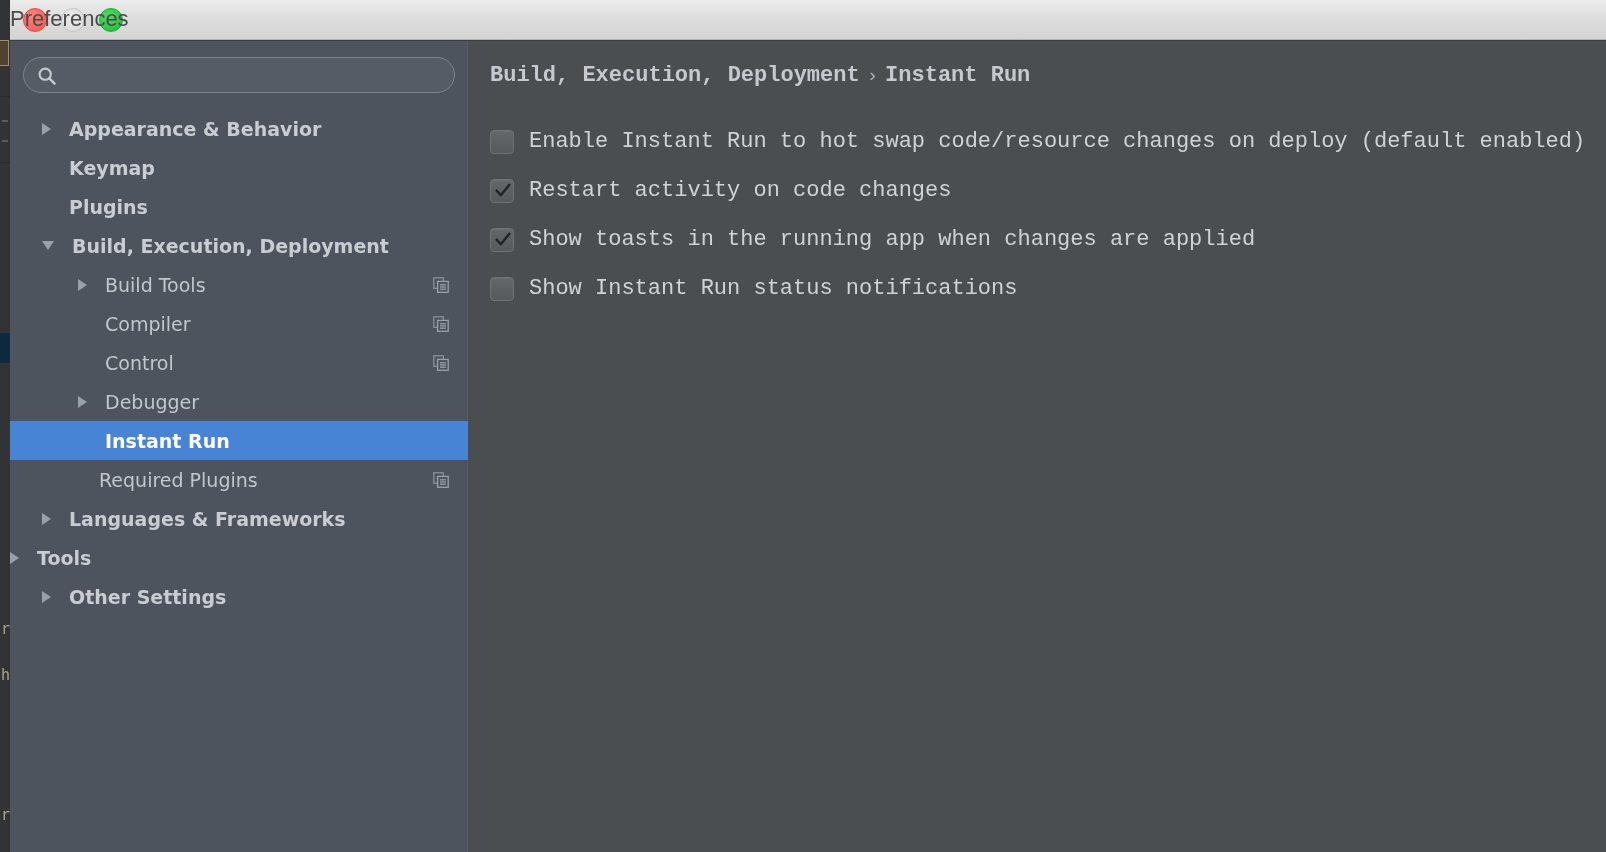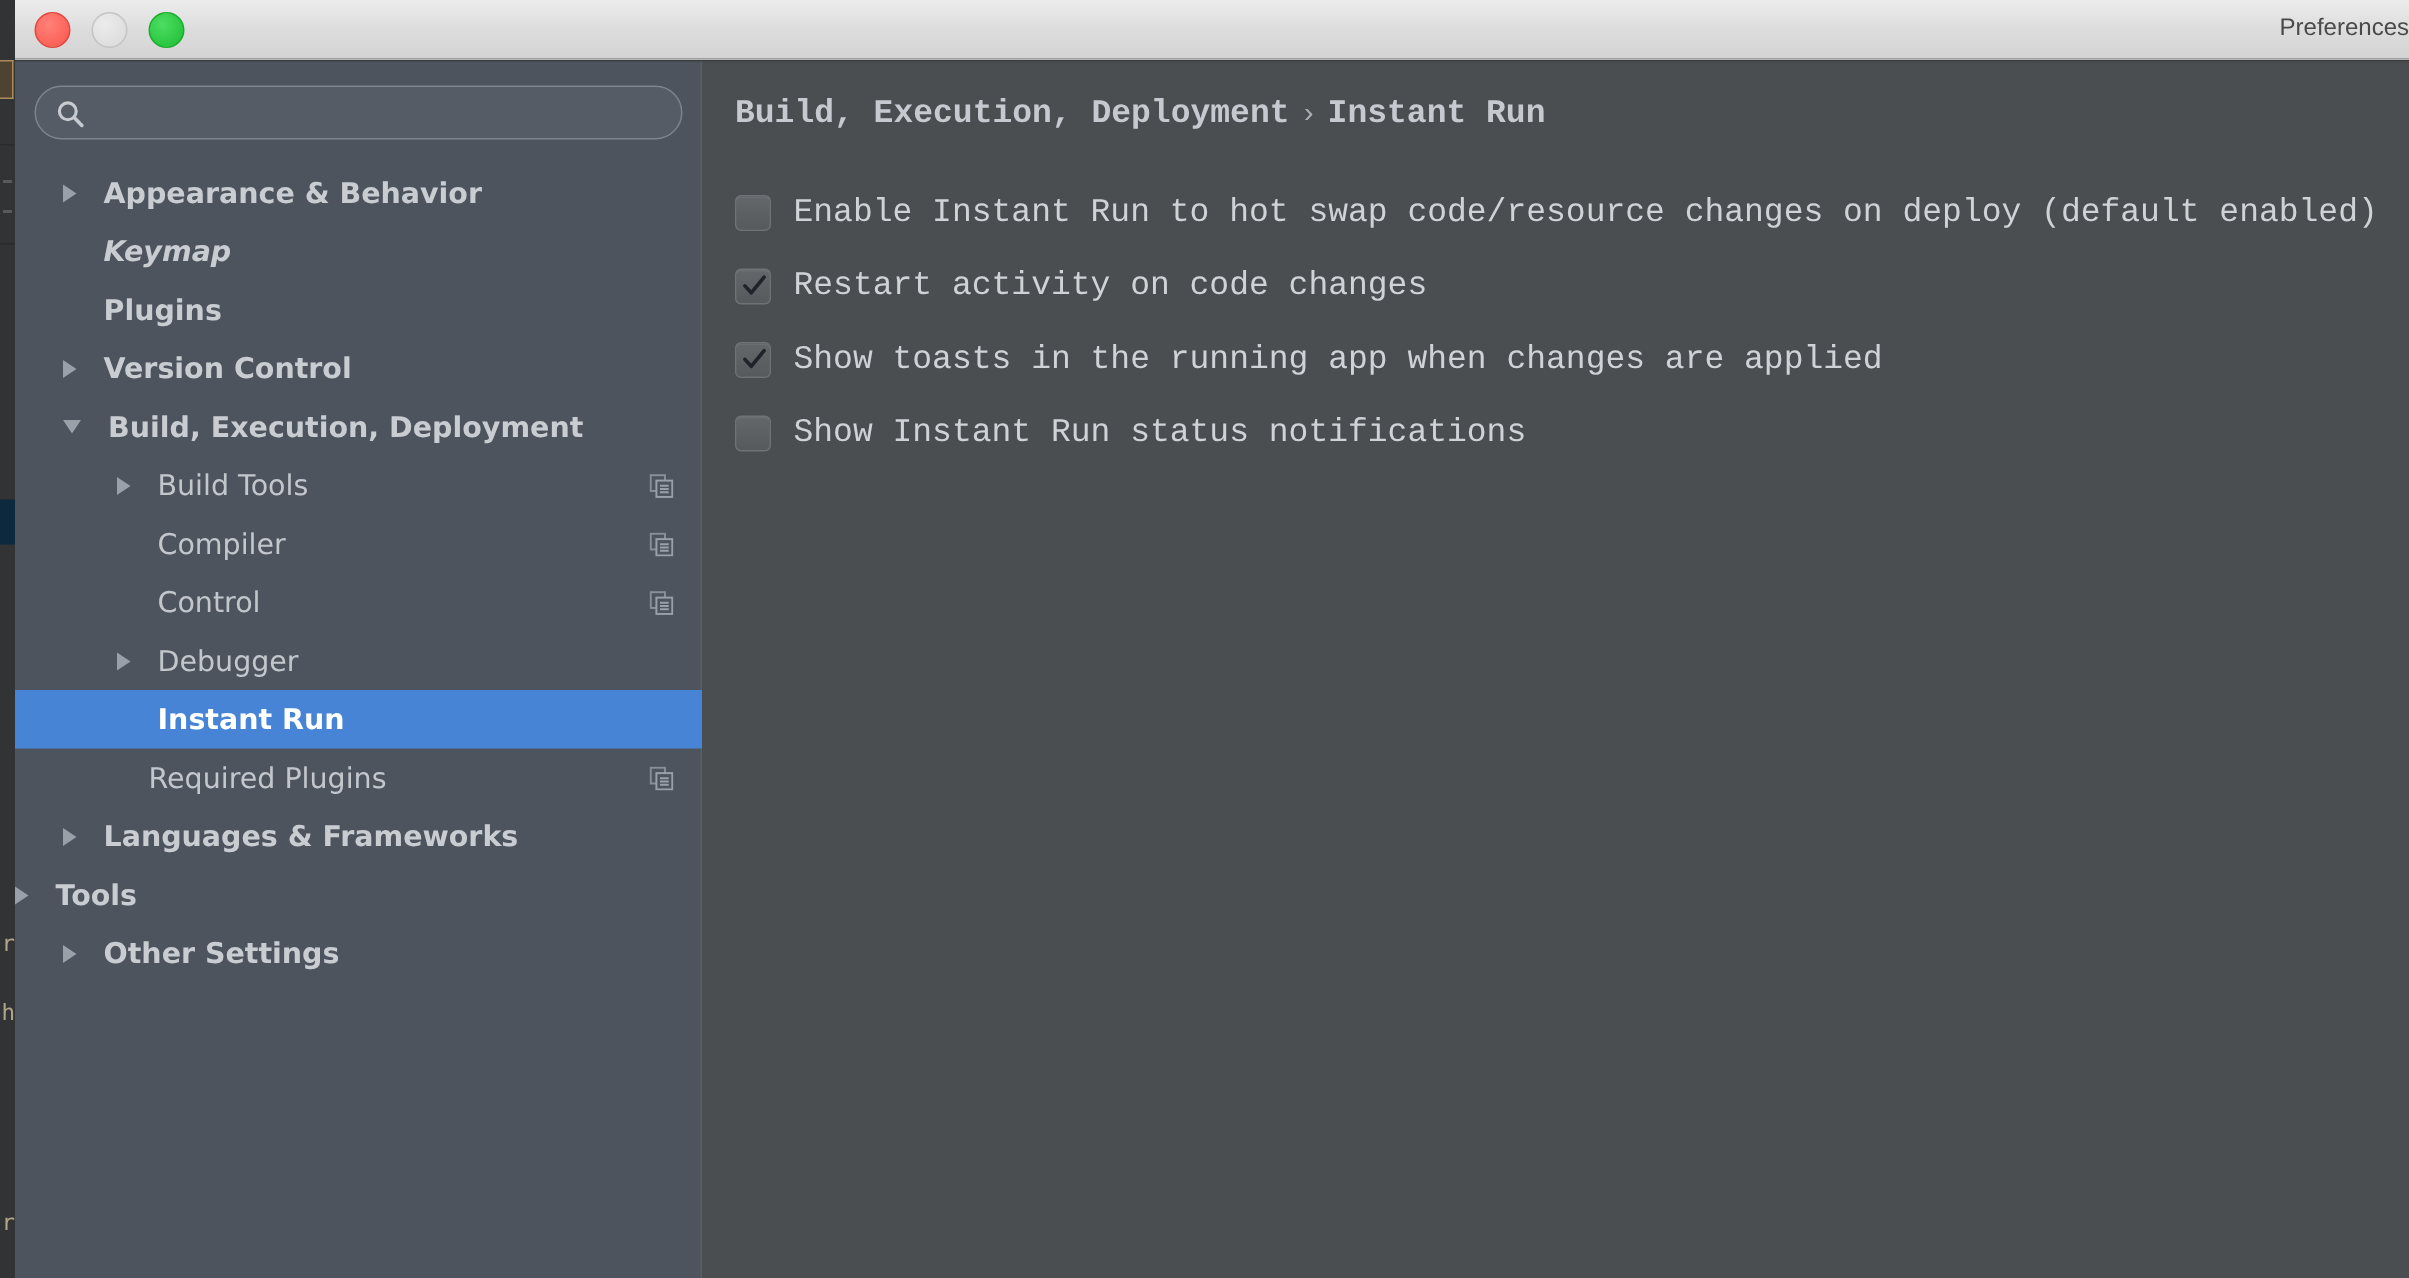--- a/index.html
+++ b/index.html
@@ -21,21 +21,21 @@
       font-family:"DejaVu Sans Mono","Liberation Mono",monospace;overflow:hidden;width:9px;}
 
   
   #window{position:absolute;left:10px;top:0;width:1596px;height:852px;overflow:hidden;}
 
   
   #titlebar{position:relative;height:40px;width:100%;
     background:linear-gradient(to bottom,#ececec 0%,#dcdcdc 52%,#d4d4d4 100%);
     border-bottom:1px solid #b5b5b5;box-sizing:border-box;}
   #titlebar .title{position:absolute;left:0;right:0;top:0;height:56px;line-height:38px;
-    text-align:right;font-size:16px;color:#4a4a4a;
+    text-align:left;font-size:22px;color:#4a4a4a;
     font-family:"Liberation Sans","DejaVu Sans",sans-serif;}
   .lights{position:absolute;left:13px;top:0;height:40px;display:flex;align-items:center;gap:14px;}
   .light{width:24px;height:24px;border-radius:50%;box-sizing:border-box;}
   .l-close{background:radial-gradient(circle at 38% 33%,#ff8178,#f9564c);border:1px solid #e0493f;}
   .l-min{background:radial-gradient(circle at 38% 33%,#ececec,#d8d8d8);border:1px solid #c4c4c4;}
   .l-zoom{background:radial-gradient(circle at 38% 33%,#4ddd62,#1cbd33);border:1px solid #18ad2d;}
 
   
   #dialog-body{position:absolute;left:0;top:41px;width:1596px;height:811px;display:flex;}
 
@@ -119,29 +119,25 @@
         </div>
       </div>
 
       <div id="tree">
           <div class="tree-row lvl0" style="padding-left: 32px;">
             <span class="arrow closed"></span>
             <span class="tree-label" style="margin-left: 18px;">Appearance &amp; Behavior</span>
           </div>
           <div class="tree-row lvl0" style="padding-left: 32px;">
             <span class="arrow none"></span>
-            <span class="tree-label" style="margin-left: 18px; font-style: italic;">Keymap</span>
+            <span class="tree-label" style="margin-left: 18px;">Keymap</span>
           </div>
           <div class="tree-row lvl0" style="padding-left: 32px;">
             <span class="arrow none"></span>
             <span class="tree-label" style="margin-left: 18px;">Plugins</span>
-          </div>
-          <div class="tree-row lvl0" style="padding-left: 32px;">
-            <span class="arrow closed"></span>
-            <span class="tree-label" style="margin-left: 18px;">Version Control</span>
           </div>
           <div class="tree-row lvl0" style="padding-left: 32px;">
             <span class="arrow open"></span>
             <span class="tree-label" style="margin-left: 18px;">Build, Execution, Deployment</span>
           </div>
           <div class="tree-row lvl1" style="padding-left: 68px;">
             <span class="arrow closed"></span>
             <span class="tree-label" style="margin-left: 18px;">Build Tools</span>
             <span class="copy-icon"><svg width="16" height="16" viewBox="0 0 16 16">
                 <rect x="0.8" y="0.8" width="9.5" height="10.5" fill="none" stroke="#8b9097" stroke-width="1.3"></rect>

